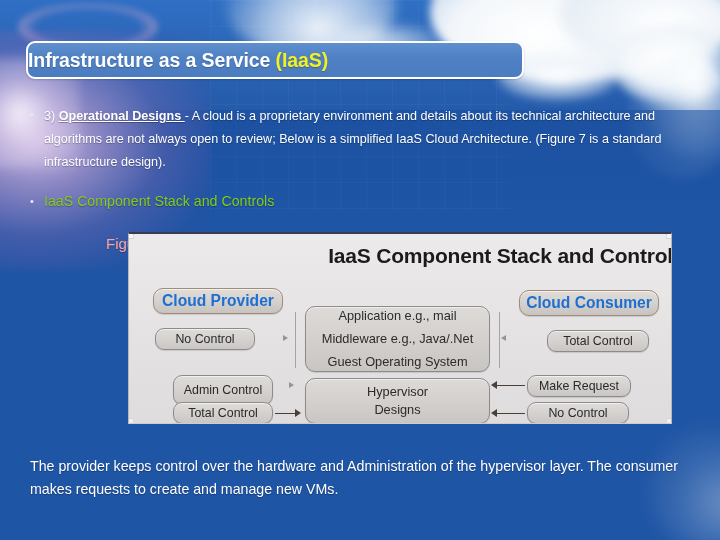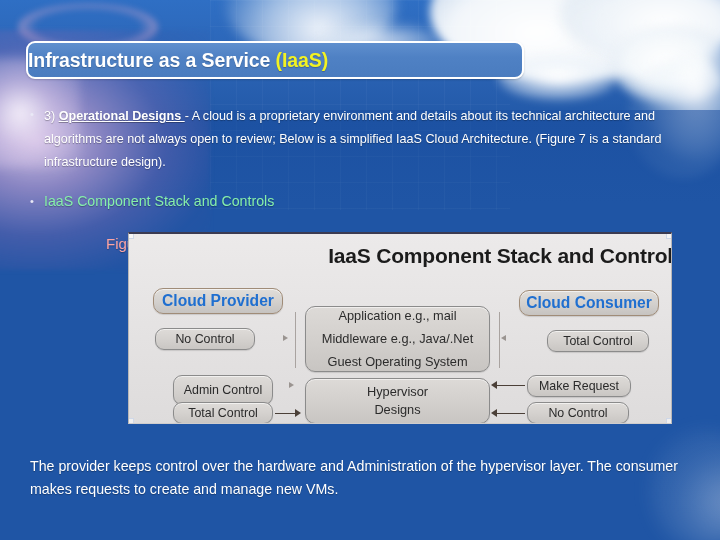--- a/index.html
+++ b/index.html
@@ -142,21 +142,21 @@
     text-shadow:0 1px 1px rgba(0,0,0,.3);
   }
   #bullet-1 .lead { font-size:12.6px; }
   #bullet-1 .lead b { text-decoration:underline; }
   #bullet-1 .tail { font-size:12.6px; }
 
   #bullet-2 { left:20px; top:191px; width:500px; }
   #bullet-2 .btxt {
     font-size:14.2px;
     line-height:20px;
-    color:#86efac;
+    color:#84cc16;
     text-shadow:0 1px 1px rgba(0,0,0,.3);
   }
 
   
   #figure-caption {
     position:absolute; left:58px; top:235px;
     font-size:15px;
     color:#fca5a5;
     text-shadow:0 1px 1px rgba(0,0,0,.25);
     margin-left:48px;

